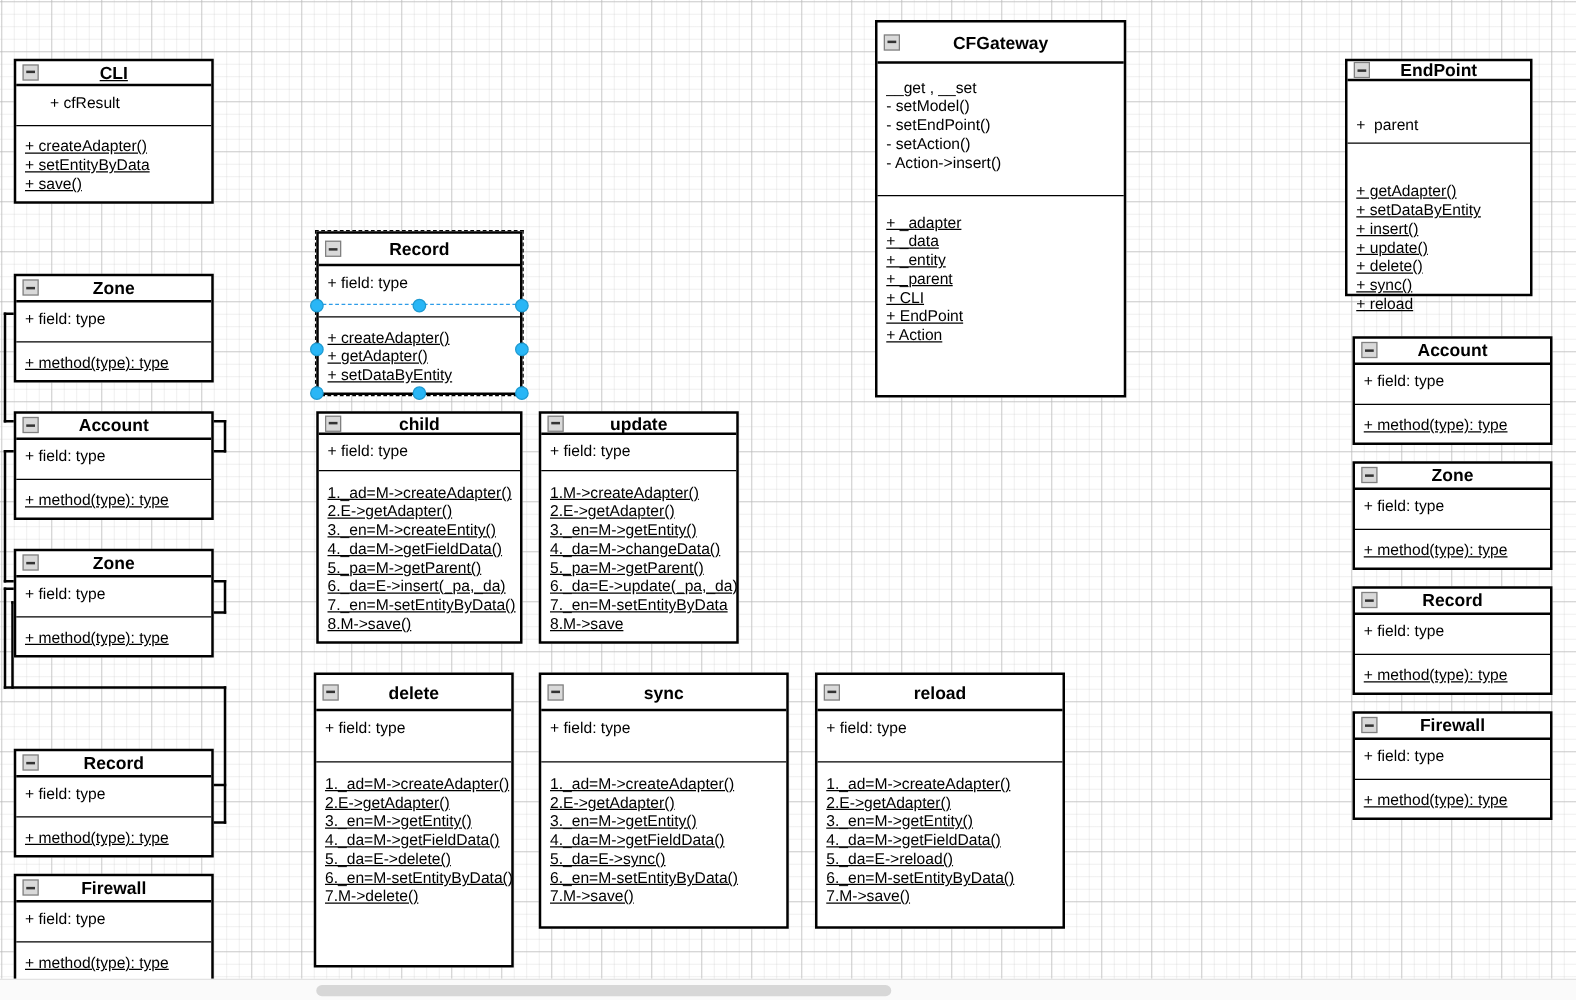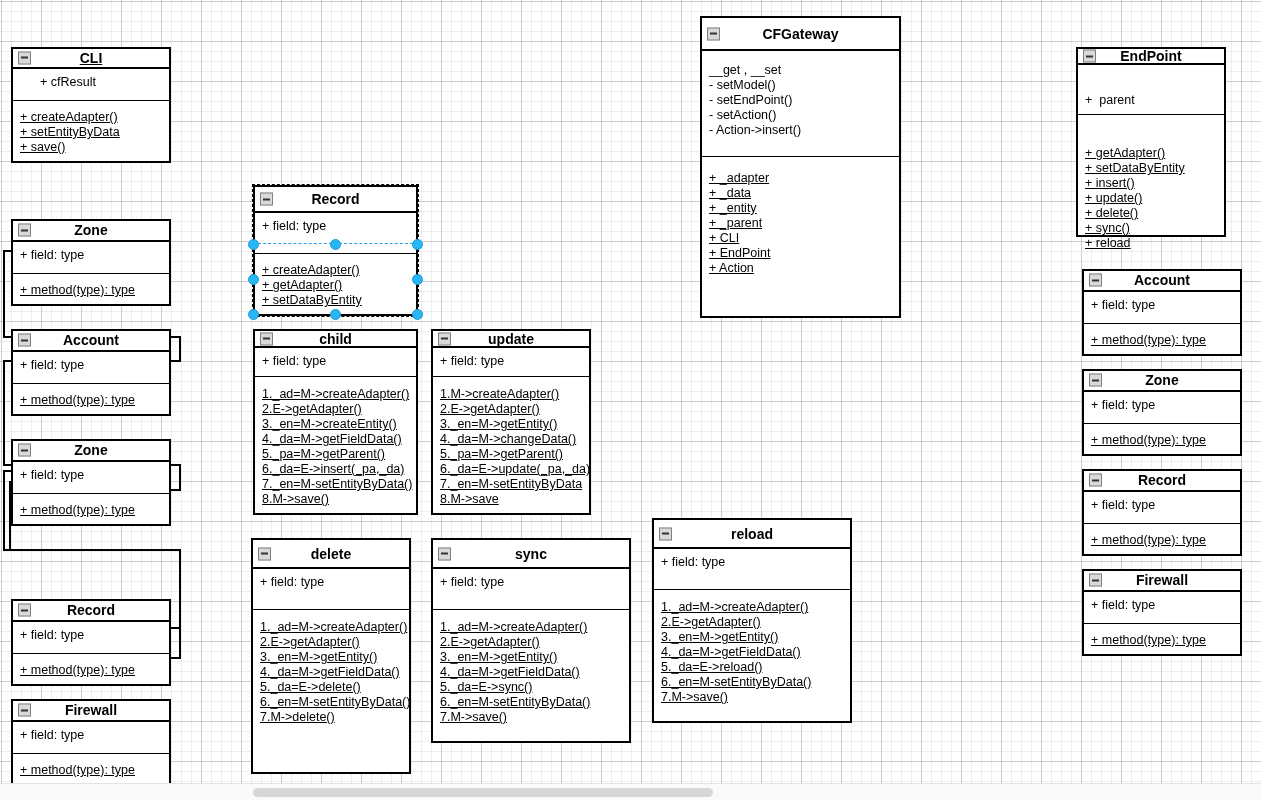--- a/index.html
+++ b/index.html
@@ -370,21 +370,21 @@
     <div class="compartment" style="height:28px;">+ field: type</div>
     <div class="compartment grow" style="padding-top:10px;">1._ad=M-&gt;createAdapter()
 2.E-&gt;getAdapter()
 3._en=M-&gt;getEntity()
 4._da=M-&gt;getFieldData()
 5._da=E-&gt;sync()
 6._en=M-setEntityByData()
 7.M-&gt;save()</div>
   </div>
 
-  <div class="uml" style="left:652px; top:518px; width:200px; height:205px;">
+  <div class="uml" style="left:652px; top:538px; width:200px; height:205px;">
     <div class="title-bar" style="height:27px;">
       <span class="collapse-icon"></span>
       <span>reload</span>
     </div>
     <div class="compartment" style="height:28px;">+ field: type</div>
     <div class="compartment grow" style="padding-top:10px;">1._ad=M-&gt;createAdapter()
 2.E-&gt;getAdapter()
 3._en=M-&gt;getEntity()
 4._da=M-&gt;getFieldData()
 5._da=E-&gt;reload()

